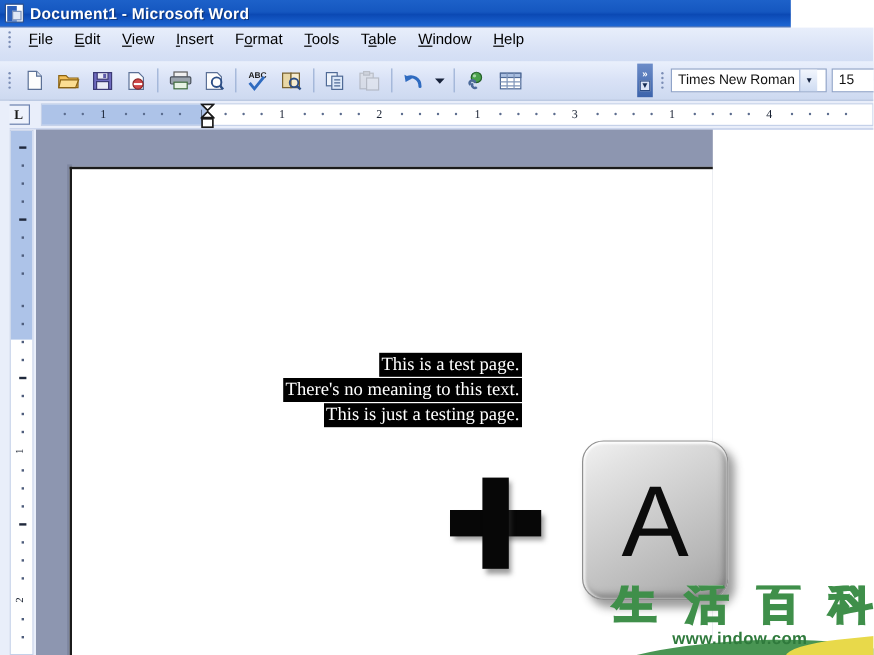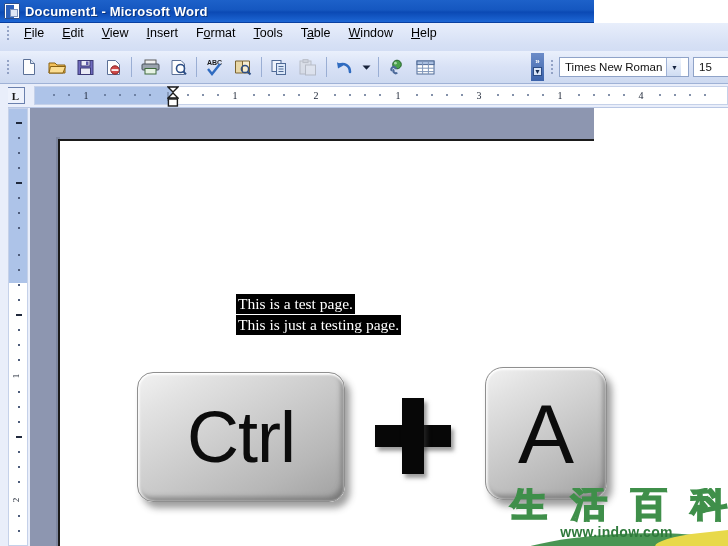--- a/index.html
+++ b/index.html
@@ -6,21 +6,21 @@
   html, body {
     width: 728px; height: 546px;
     overflow: hidden;
     font-family: "Liberation Sans", sans-serif;
     background: #ffffff;
   }
   #app { position: relative; width: 728px; height: 546px; }
 
   
   .titlebar {
-    position: absolute; left: 0; top: 0; width: 594px; height: 23px;
+    position: absolute; left: 0; top: 0; width: 659px; height: 23px;
     background: linear-gradient(to bottom, #1d61c9 0%, #1557c0 45%, #0b49b4 55%, #1d66d4 100%);
     display: flex; align-items: center; padding-left: 4px;
     border-bottom: 1px solid #0a3fa0;
   }
   .win-icon {
     width: 16px; height: 16px; margin-right: 5px;
     background: #ffffff;
     border: 1px solid #2a4e8c;
     position: relative; flex: 0 0 auto;
     border-radius: 1px;
@@ -140,21 +140,21 @@
   .ruler-corner {
     position: absolute; left: 0; top: 84px; width: 8px; height: 462px; background: #e9eefa;
   }
   .vruler-bg {
     position: absolute; left: 0; top: 108px; width: 30px; height: 438px; background: #e9eefa;
   }
 
   
   .workspace {
     position: absolute; left: 30px; top: 108px; width: 564px; height: 438px;
-    background: #8d96b0; overflow: hidden;
+    background: #8d96b0; overflow: hidden; text-align: right;
   }
   .page {
     position: absolute; left: 28px; top: 31px; width: 670px; height: 407px;
     background: #ffffff; border-top: 2px solid #1b1b1b; border-left: 2px solid #1b1b1b;
   }
   .page-shadow {
     position: absolute; left: 26px; top: 29px; width: 4px; height: 409px;
     background: #7d869f;
   }
 
@@ -488,29 +488,27 @@
     <div class="vtick" style="top:406px"></div>
     <div class="vtick" style="top:421px"></div>
   </div>
 
   <div class="workspace">
     <div class="page-shadow"></div>
     <div class="page">
 
       <div class="doctext">
         <span class="line"><span>This is a test page.</span></span>
+        <span class="line"><span>There's no meaning to this text.</span></span>
         <span class="line"><span>This is just a testing page.</span></span>
       </div>
 
     </div>
   </div>
 
-  <div class="keycap" id="key-ctrl">
-    <span class="glyph">Ctrl</span>
-  </div>
 
   <div class="plus-sign">
     <i class="h"></i>
       <i class="v"></i>
   </div>
 
   <div class="keycap" id="key-a">
     <span class="glyph">A</span>
   </div>
 

